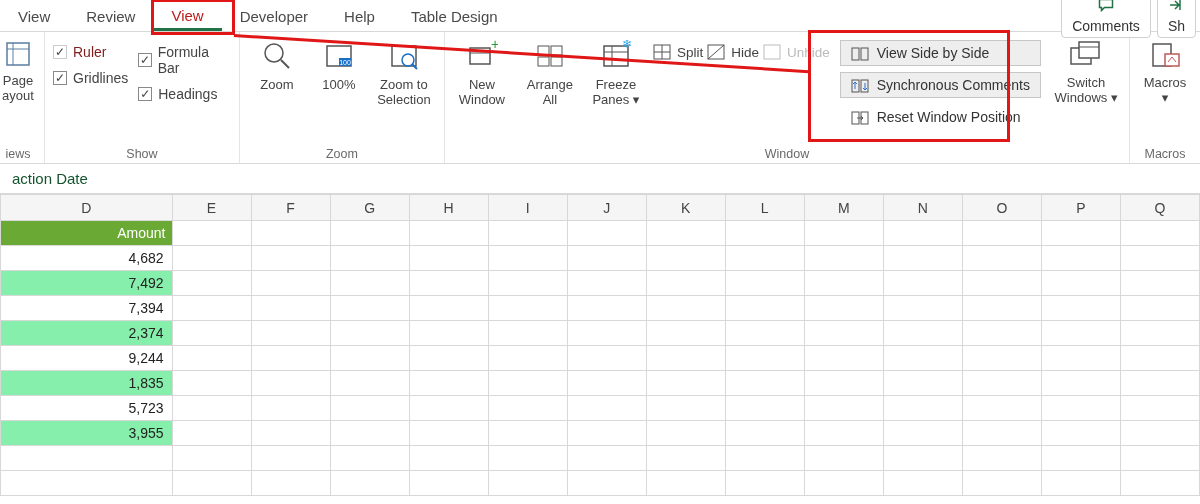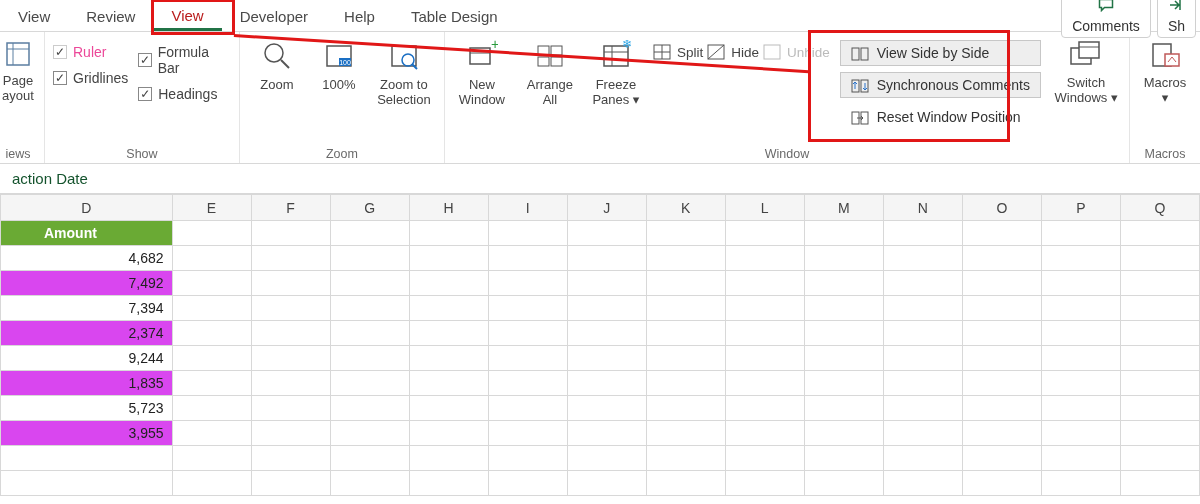--- a/index.html
+++ b/index.html
@@ -106,21 +106,21 @@
     padding-top: 6px;
   }
   .chk {
     display: flex;
     align-items: center;
     gap: 6px;
     font-size: 14px;
     color: #444;
     cursor: pointer;
   }
-  .chk.disabled { color: #ec4899; }
+  .chk.disabled { color: #7f1d1d; }
   .chk .box {
     width: 14px;
     height: 14px;
     border: 1px solid #888;
     background: #fff;
     display: inline-flex;
     align-items: center;
     justify-content: center;
   }
   .chk.disabled .box { border-color: #ccc; }
@@ -203,26 +203,27 @@
     font-weight: normal;
     text-align: center;
     height: 26px;
   }
   col.data { width: 161px; }
   col.std  { width: 74.2px; }
   td.amount { text-align: right; padding-right: 8px; font-size: 15px; color: #222; }
   td.header-green {
     background: #6aaa34;
     color: #fff;
-    font-weight: 700;
+    font-weight: 400;
+    text-align: right;
     padding-right: 6px;
     font-size: 15.5px;
     padding-left: 43px;
   }
-  tr.band td.amount { background: #d946ef; margin-top: 12px; }
+  tr.band td.amount { background: #86efac; margin-top: 12px; }
 </style>
 </head>
 <body>
 
 <div class="tabs-bar">
   <div class="tab">View</div>
   <div class="tab">Review</div>
   <div class="tab active">View</div>
   <div class="tab">Developer</div>
   <div class="tab">Help</div>

